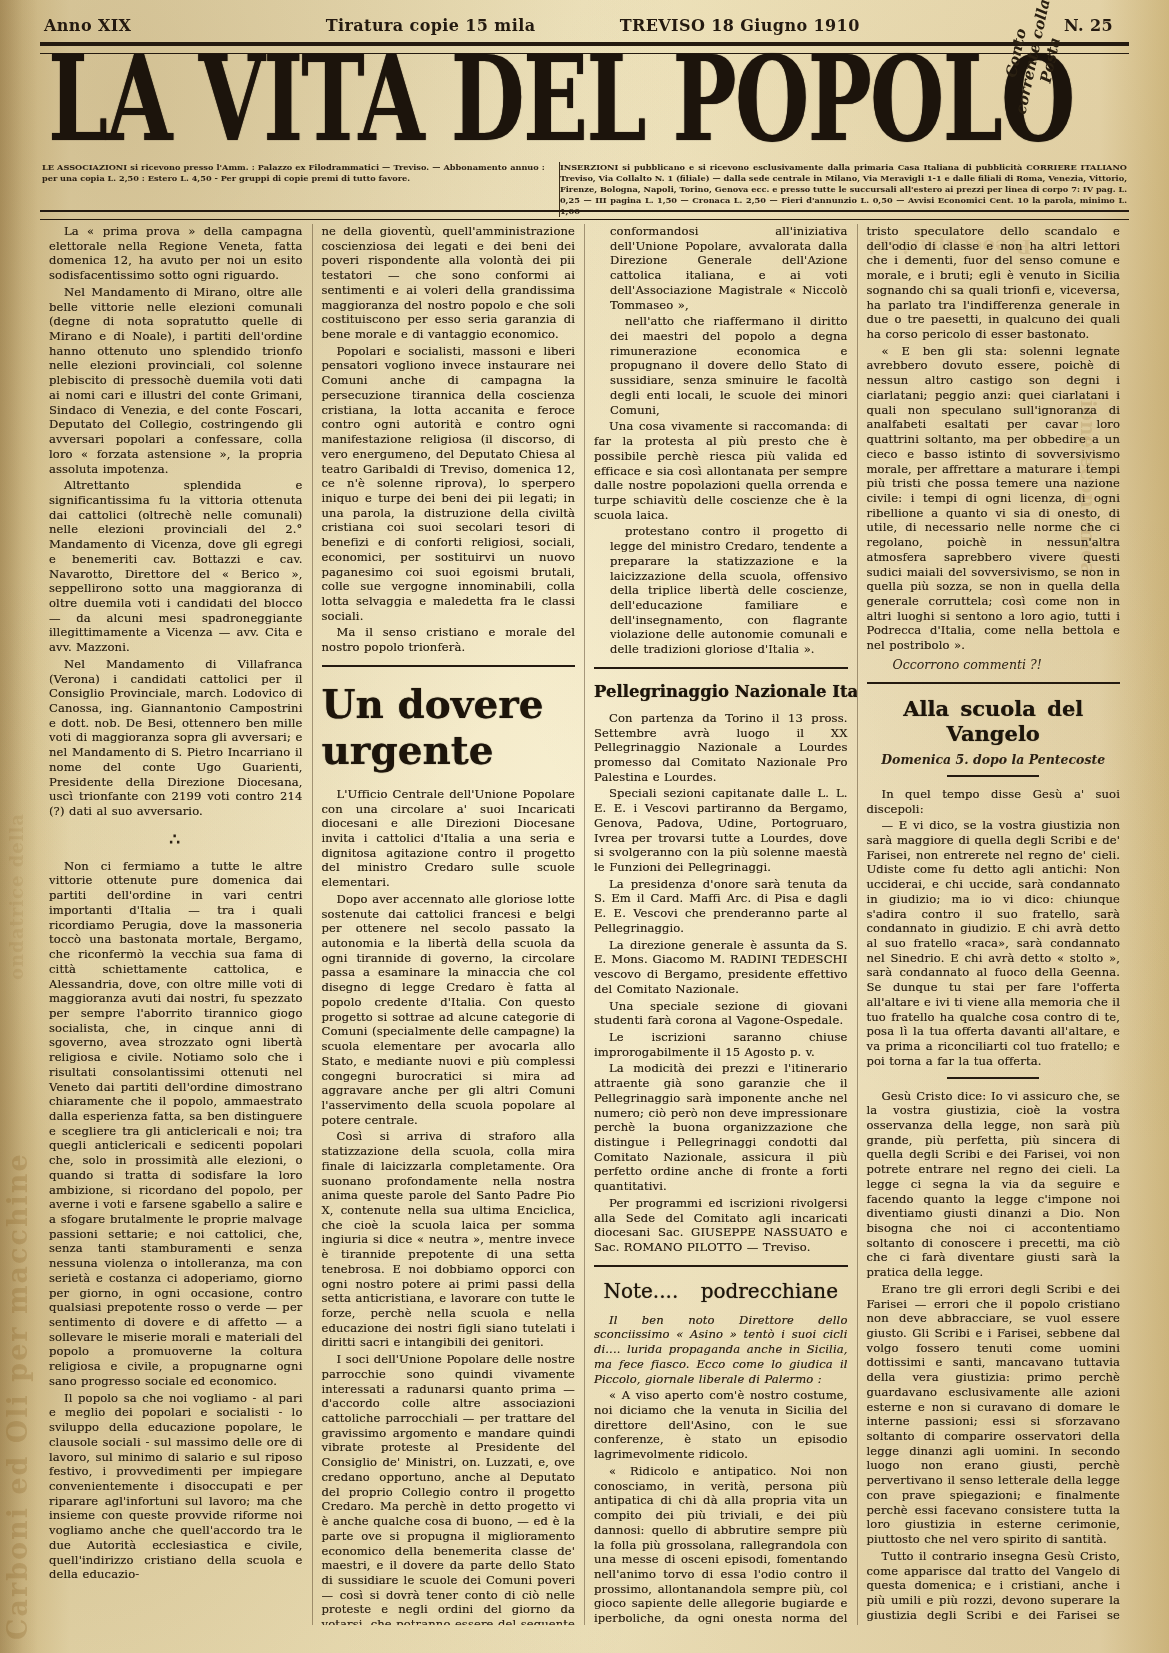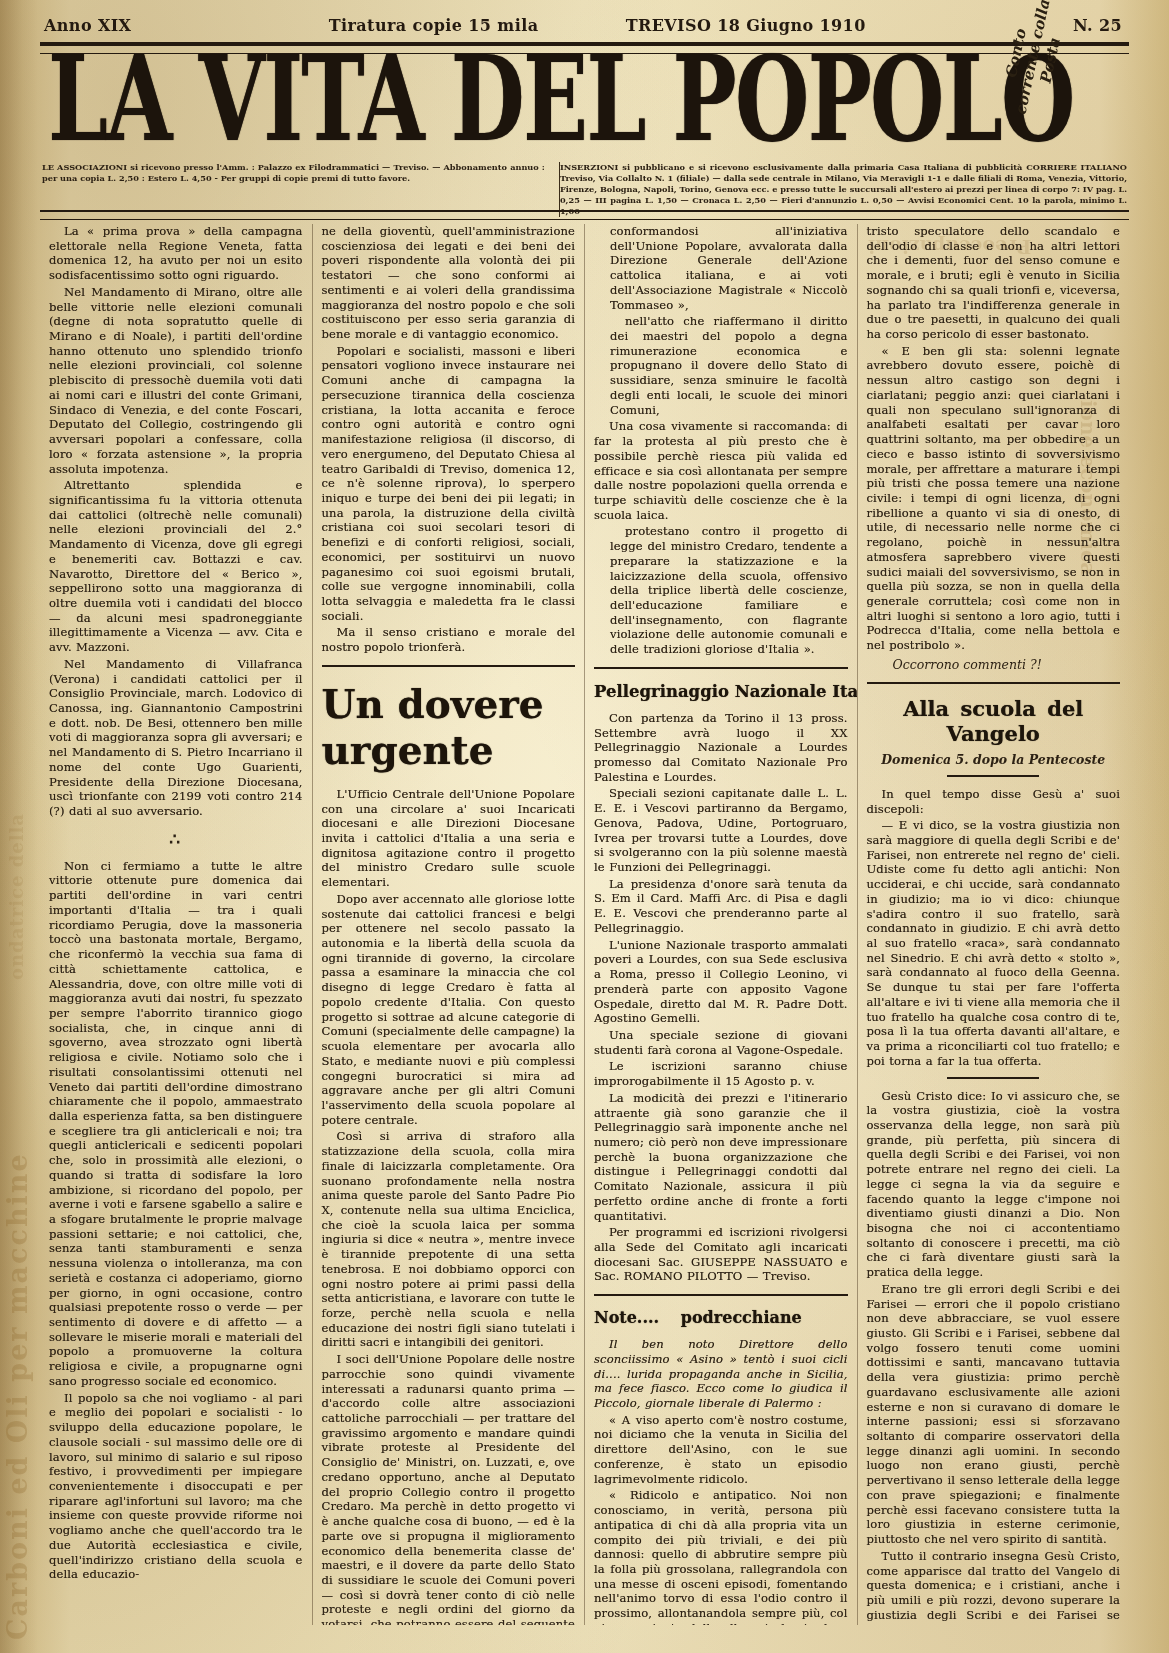--- a/index.html
+++ b/index.html
@@ -14,21 +14,21 @@
       radial-gradient(ellipse at 88% 92%, rgba(140,100,45,.14), transparent 48%),
       radial-gradient(ellipse at 5% 80%, rgba(130,92,40,.20), transparent 40%),
       linear-gradient(90deg,#d3bd85 0%,#e9dcb0 6%,#efe4bd 50%,#e9dab0 94%,#d3bd85 100%);
   }
   .page::before{ 
     content:"";position:absolute;left:0;top:0;bottom:0;width:38px;
     background:linear-gradient(90deg,rgba(96,66,26,.30),rgba(96,66,26,.08) 60%,transparent);
     pointer-events:none;
   }
   
-  .hdr{position:absolute;top:16px;left:44px;right:47px;display:flex;justify-content:space-between;
+  .hdr{position:absolute;top:16px;left:44px;right:56px;display:flex;justify-content:space-between;
        font-weight:bold;font-size:16px;letter-spacing:.4px;color:#241a10;gap:24px;}
   .hdr .c2{margin-left:110px;} .hdr .c3{margin-right:120px;}
   .rule-double{position:absolute;left:40px;right:40px;height:7px;
        border-top:4px solid #241a10;border-bottom:1.5px solid #241a10;}
   .rd1{top:42px;}
   
   .masthead{position:absolute;top:52px;left:48px;width:950px;height:112px;overflow:visible;}
   .masthead-title{
     font-weight:bold;font-size:97px;line-height:1;white-space:nowrap;color:#1c140c;
     transform:scale(.88,1.22);transform-origin:0 55%;letter-spacing:-2px;
@@ -52,21 +52,21 @@
   p.t.noind{text-indent:0;}
   p.t.ind{padding-left:16px;}
   p.t.ital{font-style:italic;}
   .headline-lg{font-size:31px;font-weight:bold;text-align:center;margin:6px 0 16px;color:#1d150b;
       letter-spacing:.5px;text-shadow:0 0 1px rgba(29,21,11,.8);}
   .headline-xl{font-size:39px;font-weight:bold;text-align:left;margin:14px 0 14px;color:#1d150b;
       text-shadow:0 0 1px rgba(29,21,11,.8);}
   .headline-md{font-size:17px;font-weight:bold;text-align:center;margin:12px 0 10px;color:#1d150b;
       white-space:nowrap;transform:scaleX(.97);transform-origin:left center;
       text-shadow:0 0 .8px rgba(29,21,11,.8);}
-  .headline-note{font-size:16px;font-weight:bold;word-spacing:16px;
+  .headline-note{font-size:20px;font-weight:normal;text-align:center;word-spacing:16px;
       margin:12px 0 10px;color:#1d150b;text-shadow:0 0 1px rgba(29,21,11,.8);}
   .headline-vangelo{font-size:21px;font-weight:bold;text-align:center;margin:12px 0 6px;color:#1d150b;
       word-spacing:4px;text-shadow:0 0 .8px rgba(29,21,11,.8);}
   .subhead-it{font-size:12.5px;font-weight:bold;font-style:italic;text-align:center;margin:0 0 6px;}
   .rule-heavy{border:none;border-top:2.5px solid #241a10;margin:10px 0 0;}
   .rule-short{border:none;border-top:2.2px solid #241a10;width:92px;margin:8px auto 10px;}
   .ornament{text-align:center;font-size:17px;font-weight:bold;margin:10px 0;letter-spacing:2px;}
   .comment-line{font-style:italic;font-weight:normal;font-size:12.5px;text-indent:26px;margin:4px 0 6px;}
   
   .vstrip{position:absolute;font-weight:bold;color:#8a6224;pointer-events:none;
@@ -135,21 +135,21 @@
     <div class="col">
       <p class="t ind noind">conformandosi all'iniziativa dell'Unione Popolare, avvalorata dalla Direzione Generale dell'Azione cattolica italiana, e ai voti dell'Associazione Magistrale « Niccolò Tommaseo »,</p>
       <p class="t ind">nell'atto che riaffermano il diritto dei maestri del popolo a degna rimunerazione economica e propugnano il dovere dello Stato di sussidiare, senza sminuire le facoltà degli enti locali, le scuole dei minori Comuni,</p>
       <p class="t">Una cosa vivamente si raccomanda: di far la protesta al più presto che è possibile perchè riesca più valida ed efficace e sia così allontanata per sempre dalle nostre popolazioni quella orrenda e turpe schiavitù delle coscienze che è la scuola laica.</p>
       <p class="t ind">protestano contro il progetto di legge del ministro Credaro, tendente a preparare la statizzazione e la laicizzazione della scuola, offensivo della triplice libertà delle coscienze, dell'educazione familiare e dell'insegnamento, con flagrante violazione delle autonomie comunali e delle tradizioni gloriose d'Italia ».</p>
       <hr class="rule-heavy">
       <h2 class="headline-md">Pellegrinaggio Nazionale Italiano a Lourdes</h2>
       <p class="t">Con partenza da Torino il 13 pross. Settembre avrà luogo il XX Pellegrinaggio Nazionale a Lourdes promesso dal Comitato Nazionale Pro Palestina e Lourdes.</p>
       <p class="t">Speciali sezioni capitanate dalle L. L. E. E. i Vescovi partiranno da Bergamo, Genova, Padova, Udine, Portogruaro, Ivrea per trovarsi tutte a Lourdes, dove si svolgeranno con la più solenne maestà le Funzioni dei Pellegrinaggi.</p>
       <p class="t">La presidenza d'onore sarà tenuta da S. Em il Card. Maffi Arc. di Pisa e dagli E. E. Vescovi che prenderanno parte al Pellegrinaggio.</p>
-      <p class="t">L'unione Nazionale trasporto ammalati poveri a Lourdes, con sua Sede esclusiva a Roma, presso il Collegio Leonino, vi prenderà parte con apposito Vagone Ospedale, diretto dal M. R. Padre Dott. Agostino Gemelli.</p>
+      <p class="t">La direzione generale è assunta da S. E. Mons. Giacomo M. RADINI TEDESCHI vescovo di Bergamo, presidente effettivo del Comitato Nazionale.</p>
       <p class="t">Una speciale sezione di giovani studenti farà corona al Vagone-Ospedale.</p>
       <p class="t">Le iscrizioni saranno chiuse improrogabilmente il 15 Agosto p. v.</p>
       <p class="t">La modicità dei prezzi e l'itinerario attraente già sono garanzie che il Pellegrinaggio sarà imponente anche nel numero; ciò però non deve impressionare perchè la buona organizzazione che distingue i Pellegrinaggi condotti dal Comitato Nazionale, assicura il più perfetto ordine anche di fronte a forti quantitativi.</p>
       <p class="t">Per programmi ed iscrizioni rivolgersi alla Sede del Comitato agli incaricati diocesani Sac. GIUSEPPE NASSUATO e Sac. ROMANO PILOTTO — Treviso.</p>
       <hr class="rule-heavy">
       <h2 class="headline-note">Note.... podrecchiane</h2>
       <p class="t ital">Il ben noto Direttore dello sconciissimo « Asino » tentò i suoi cicli di.... lurida propaganda anche in Sicilia, ma fece fiasco. Ecco come lo giudica il Piccolo, giornale liberale di Palermo :</p>
       <p class="t">« A viso aperto com'è nostro costume, noi diciamo che la venuta in Sicilia del direttore dell'Asino, con le sue conferenze, è stato un episodio lagrimevolmente ridicolo.</p>
       <p class="t">« Ridicolo e antipatico. Noi non conosciamo, in verità, persona più antipatica di chi dà alla propria vita un compito dei più triviali, e dei più dannosi: quello di abbrutire sempre più la folla più grossolana, rallegrandola con una messe di osceni episodi, fomentando nell'animo torvo di essa l'odio contro il prossimo, allontanandola sempre più, col gioco sapiente delle allegorie bugiarde e iperboliche, da ogni onesta norma del buon vivere, da ogni sano e onesto concepimento dei doveri sociali, da ogni legge morale.</p>
 

